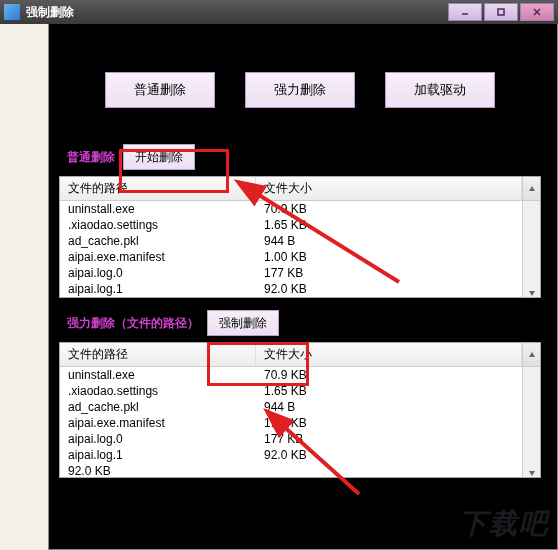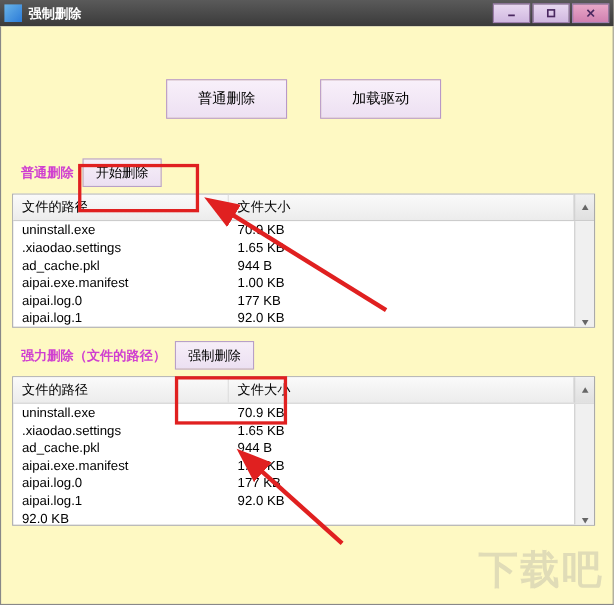--- a/index.html
+++ b/index.html
@@ -6,21 +6,21 @@
 body { background: #f5f0e8; width: 558px; height: 550px; overflow: hidden; position: relative; }
 
 .titlebar { height: 24px; background: linear-gradient(#5a5a5a, #3a3a3a); display: flex; align-items: center; padding: 0 4px; color: #fff; }
 .titlebar .logo { width: 16px; height: 16px; background: linear-gradient(135deg,#6ab4e8,#2b7bd8); margin-right: 6px; }
 .titlebar .title { flex: 1; font-weight: bold; }
 .win-btns { display: flex; gap: 2px; }
 .win-btn { width: 34px; height: 18px; background: linear-gradient(#e8d8f0,#d0b8e0); border: 1px solid #a080b0; display: flex; align-items: center; justify-content: center; cursor: pointer; }
 .win-btn.close { background: linear-gradient(#e8a8c8,#d080b0); }
 .win-btn svg { stroke: #4a2860; stroke-width: 1.5; fill: none; }
 
-.content { padding: 18px 16px 10px 10px; height: calc(550px - 24px); background: #fef9c3; border: 1px solid #888; border-top: none; position: relative; }
+.content { padding: 18px 16px 10px 10px; height: calc(550px - 24px); background: #000000; border: 1px solid #888; border-top: none; position: relative; margin-left: 48px; }
 
 .top-buttons { display: flex; justify-content: center; gap: 30px; padding: 30px 0 30px 0; }
 .big-btn { width: 110px; height: 36px; background: linear-gradient(#f8f0fa,#ede0f2); border: 1px solid #b898c8; cursor: pointer; font-size: 13px; }
 
 .section-header { display: flex; align-items: center; padding: 6px 8px; position: relative; }
 .section-label { color: #d040d0; font-weight: bold; margin-right: 8px; }
 .small-btn { width: 72px; height: 26px; background: linear-gradient(#f6eef8,#ece0f2); border: 1px solid #b8a0c8; cursor: pointer; }
 
 .table-wrap { border: 1px solid #aaa; background: #fff; }
 .table-head { display: flex; background: linear-gradient(#fafafa,#ececec); border-bottom: 1px solid #ccc; }
@@ -30,21 +30,21 @@
 .scroll-up, .scroll-down { width: 18px; background: linear-gradient(#f0f0f0,#e0e0e0); border-left: 1px solid #ccc; display:flex; align-items:center; justify-content:center; cursor:pointer; }
 .table-body { height: var(--bodyH); overflow: hidden; position: relative; }
 .row { display: flex; padding: 1px 8px; font-family: "Courier New", monospace; }
 .cell-path { width: 196px; }
 .cell-size { flex: 1; }
 .table-body .sb { position:absolute; right:0; top:0; bottom:0; width:18px; background:#f0f0f0; border-left:1px solid #ccc; display:flex; align-items:flex-end; justify-content:center; }
 
 .highlight-box { position: absolute; border: 3px solid #e02020; pointer-events: none; }
 .arrow-svg { position: absolute; pointer-events: none; }
 
-.watermark { position:absolute; right:8px; bottom:6px; font-size:36px; font-weight:bold; color:rgba(120,120,140,0.22); letter-spacing:2px; }
+.watermark { position:absolute; right:8px; bottom:6px; font-size:28px; font-style:italic; font-weight:bold; color:rgba(120,120,140,0.22); letter-spacing:2px; }
 </style>
 </head>
 <body>
 
 <div class="titlebar">
   <div class="logo"></div>
   <div class="title">强制删除</div>
   <div class="win-btns">
     <div class="win-btn">
         <svg width="10" height="10">
@@ -62,20 +62,21 @@
           <line x1="8" y1="2" x2="2" y2="8"></line>
         </svg>
       </div>
   </div>
 </div>
 
 <div class="content">
 
   <div class="top-buttons">
     <button class="big-btn">普通删除</button>
+    <button class="big-btn">强力删除</button>
     <button class="big-btn">加载驱动</button>
   </div>
 
   <div class="section-header">
     <span class="section-label">普通删除</span>
     <button class="small-btn">开始删除</button>
   </div>
   <div class="table-wrap">
     <div class="table-head">
       <div class="th col-path">文件的路径</div>

